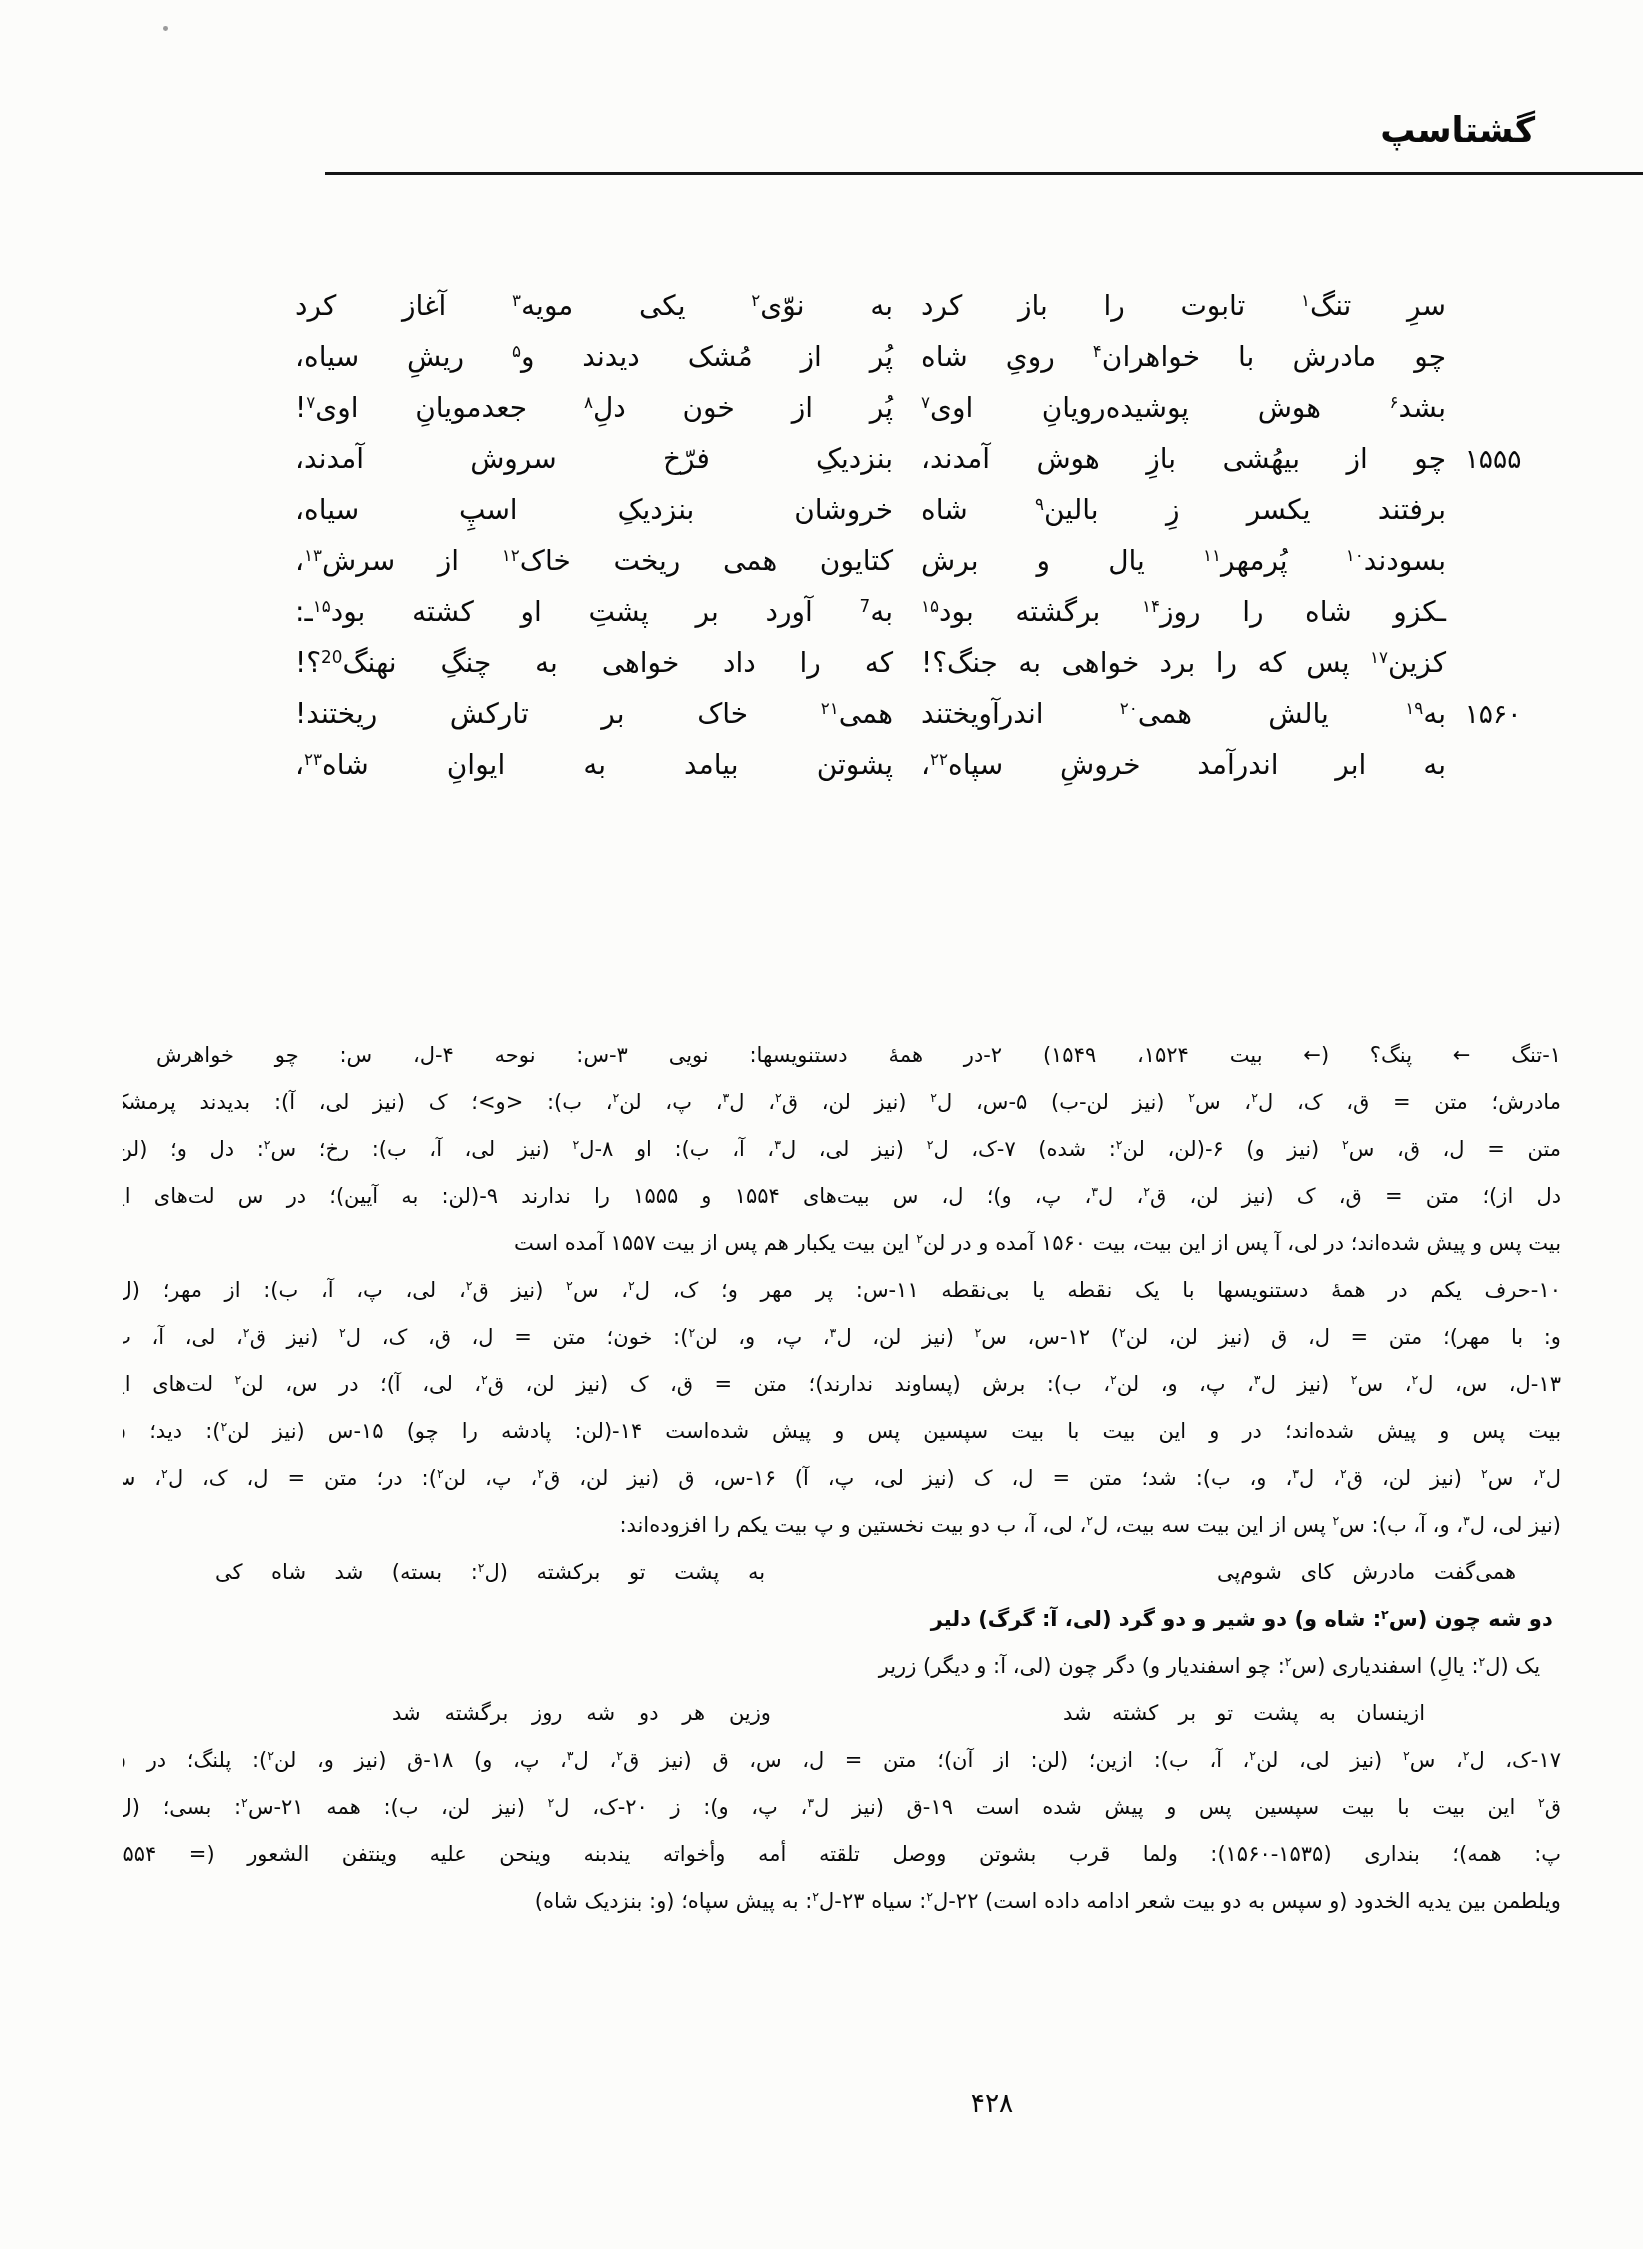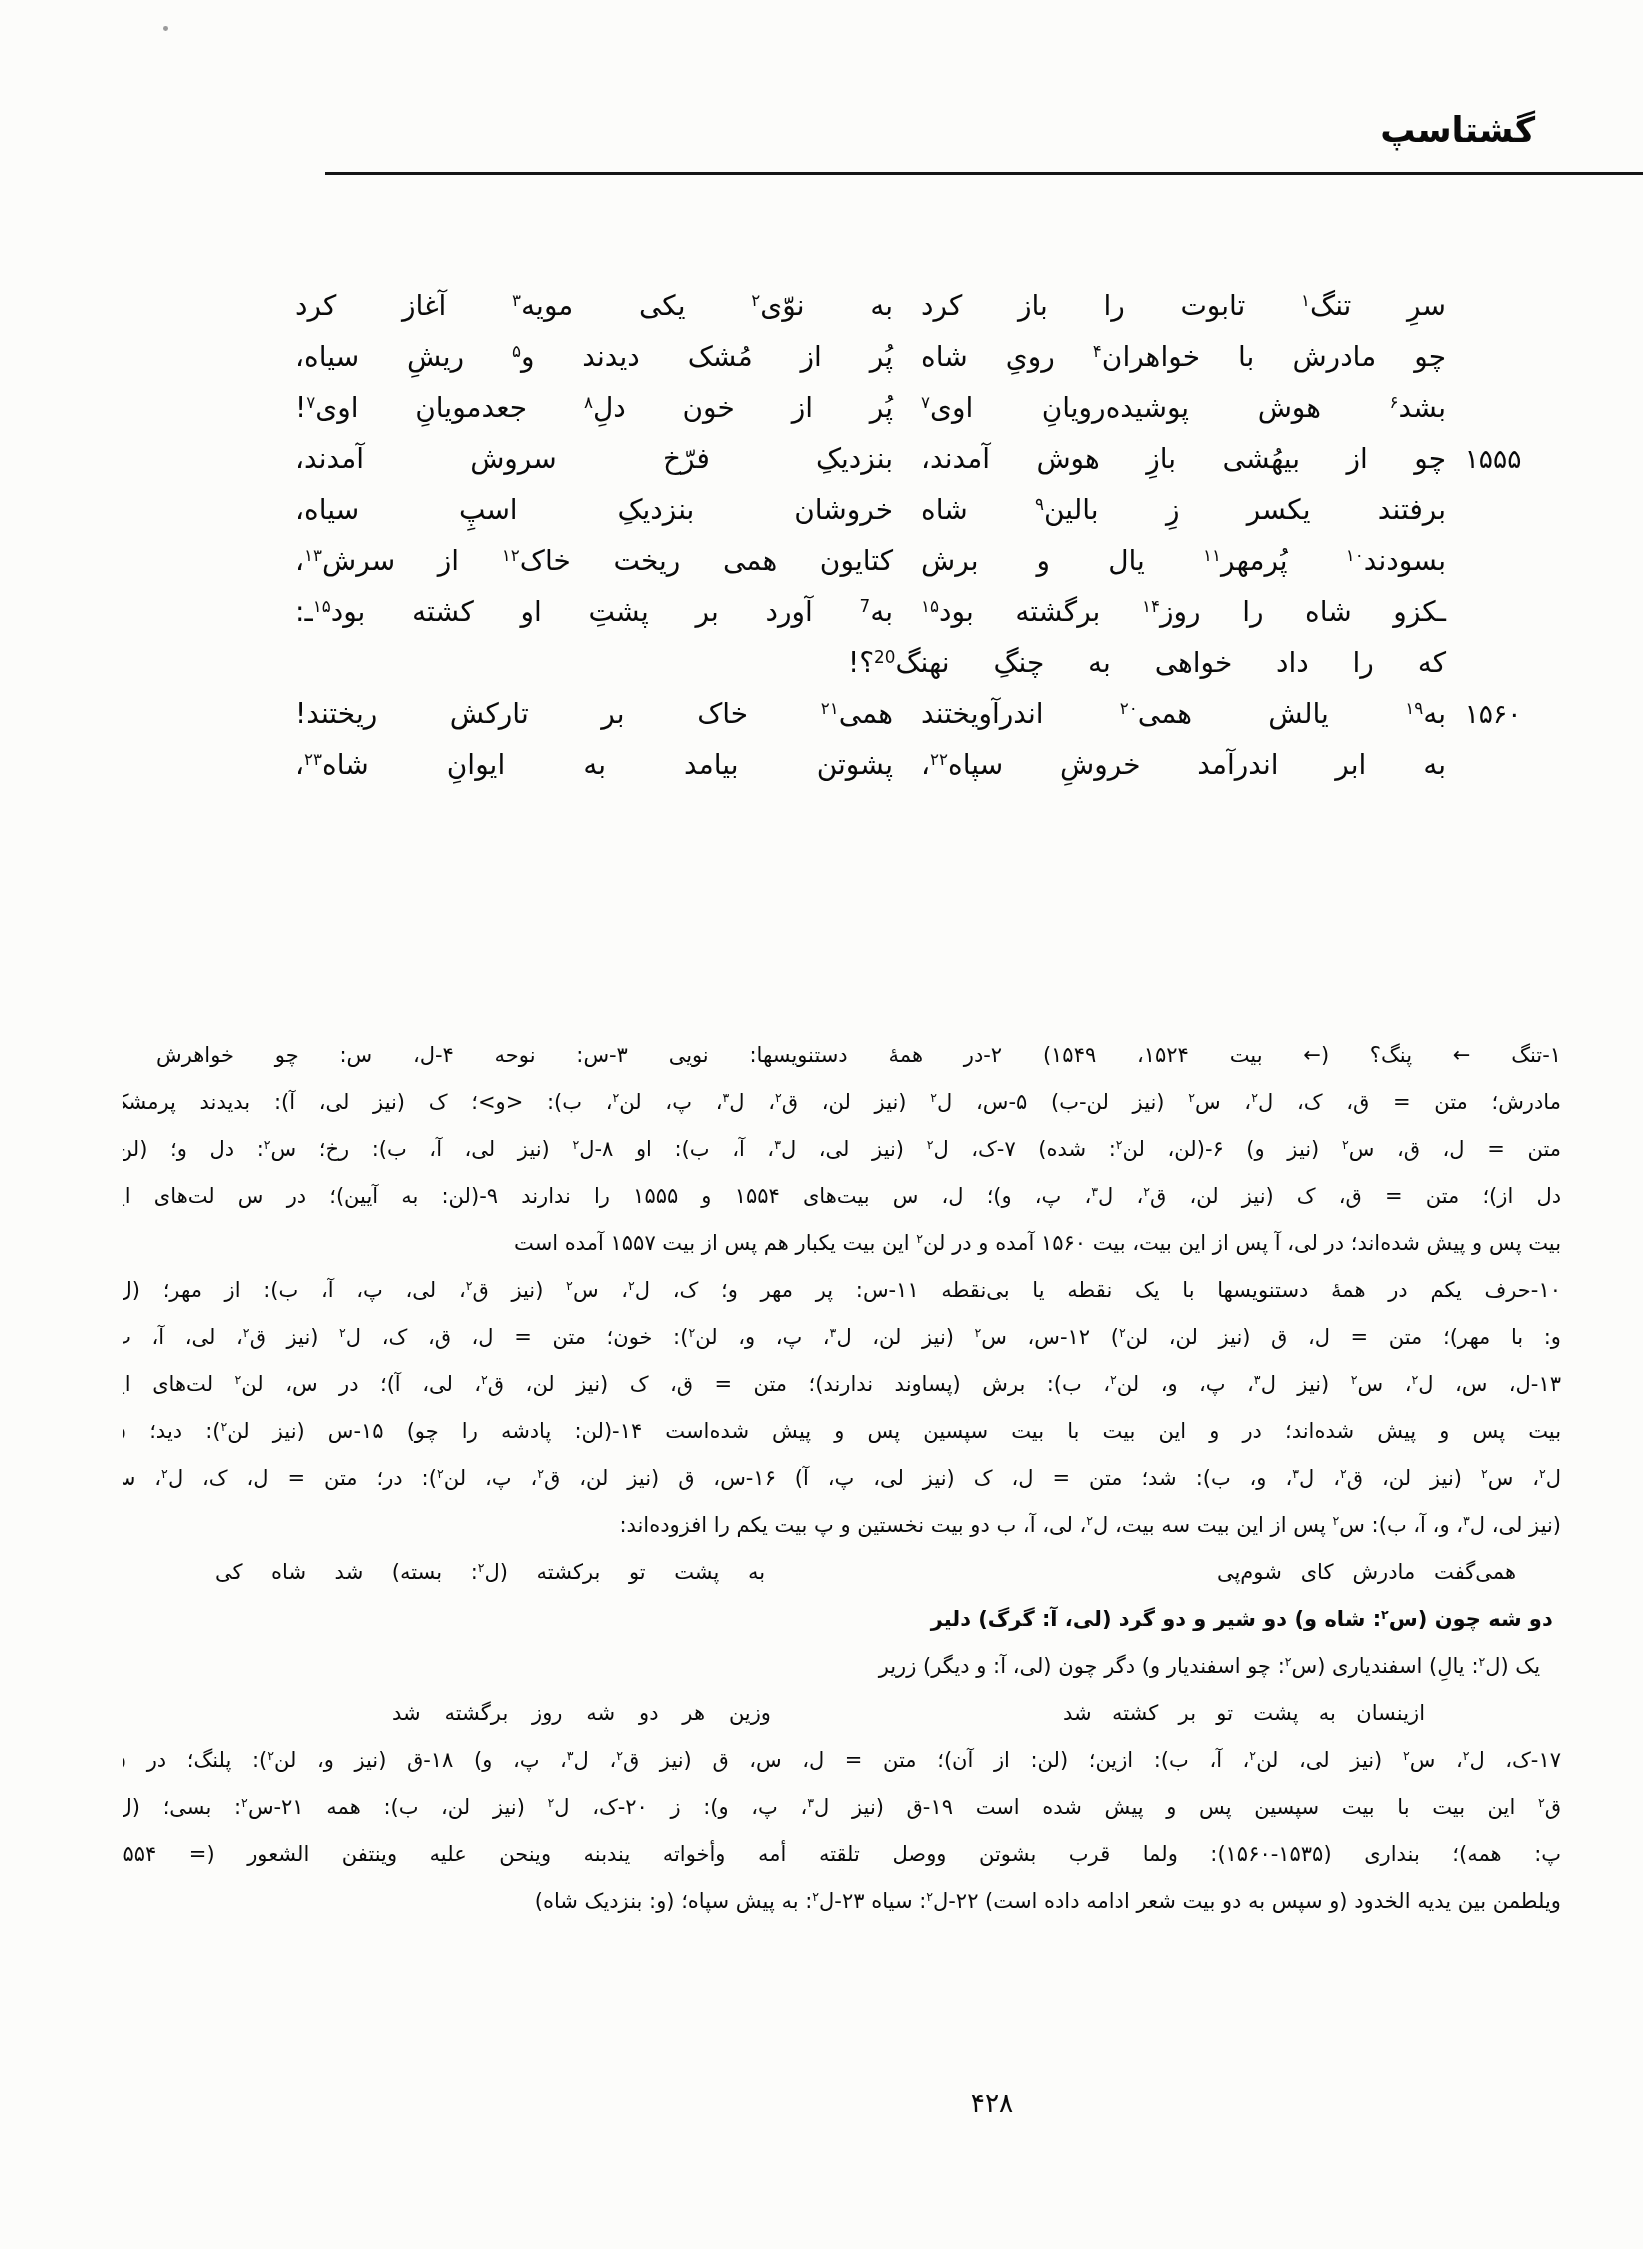--- a/index.html
+++ b/index.html
@@ -76,20 +76,21 @@
       <div class="hemi first">بسودند<sup>۱۰</sup> پُرمهر<sup>۱۱</sup> یال و برش</div>
       <div class="hemi second">کتایون همی ریخت خاک<sup>۱۲</sup> از سرش<sup>۱۳</sup>،</div>
     </div>
     <div class="verse-row">
       <div class="verse-num"></div>
       <div class="hemi first">ـکزو شاه را روز<sup>۱۴</sup> برگشته بود<sup>۱۵</sup></div>
       <div class="hemi second">به<sup>7</sup> آورد بر پشتِ او کشته بود<sup>۱۵</sup>ـ:</div>
     </div>
     <div class="verse-row">
       <div class="verse-num"></div>
+      <div class="hemi first">کزین<sup>۱۷</sup> پس که را برد خواهی به جنگ؟!</div>
       <div class="hemi second">که را داد خواهی به چنگِ نهنگ<sup>20</sup>؟!</div>
     </div>
     <div class="verse-row">
       <div class="verse-num">۱۵۶۰</div>
       <div class="hemi first">به<sup>۱۹</sup> یالش همی<sup>۲۰</sup> اندرآویختند</div>
       <div class="hemi second">همی<sup>۲۱</sup> خاک بر تارکش ریختند!</div>
     </div>
     <div class="verse-row">
       <div class="verse-num"></div>
       <div class="hemi first">به ابر اندرآمد خروشِ سپاه<sup>۲۲</sup>،</div>

